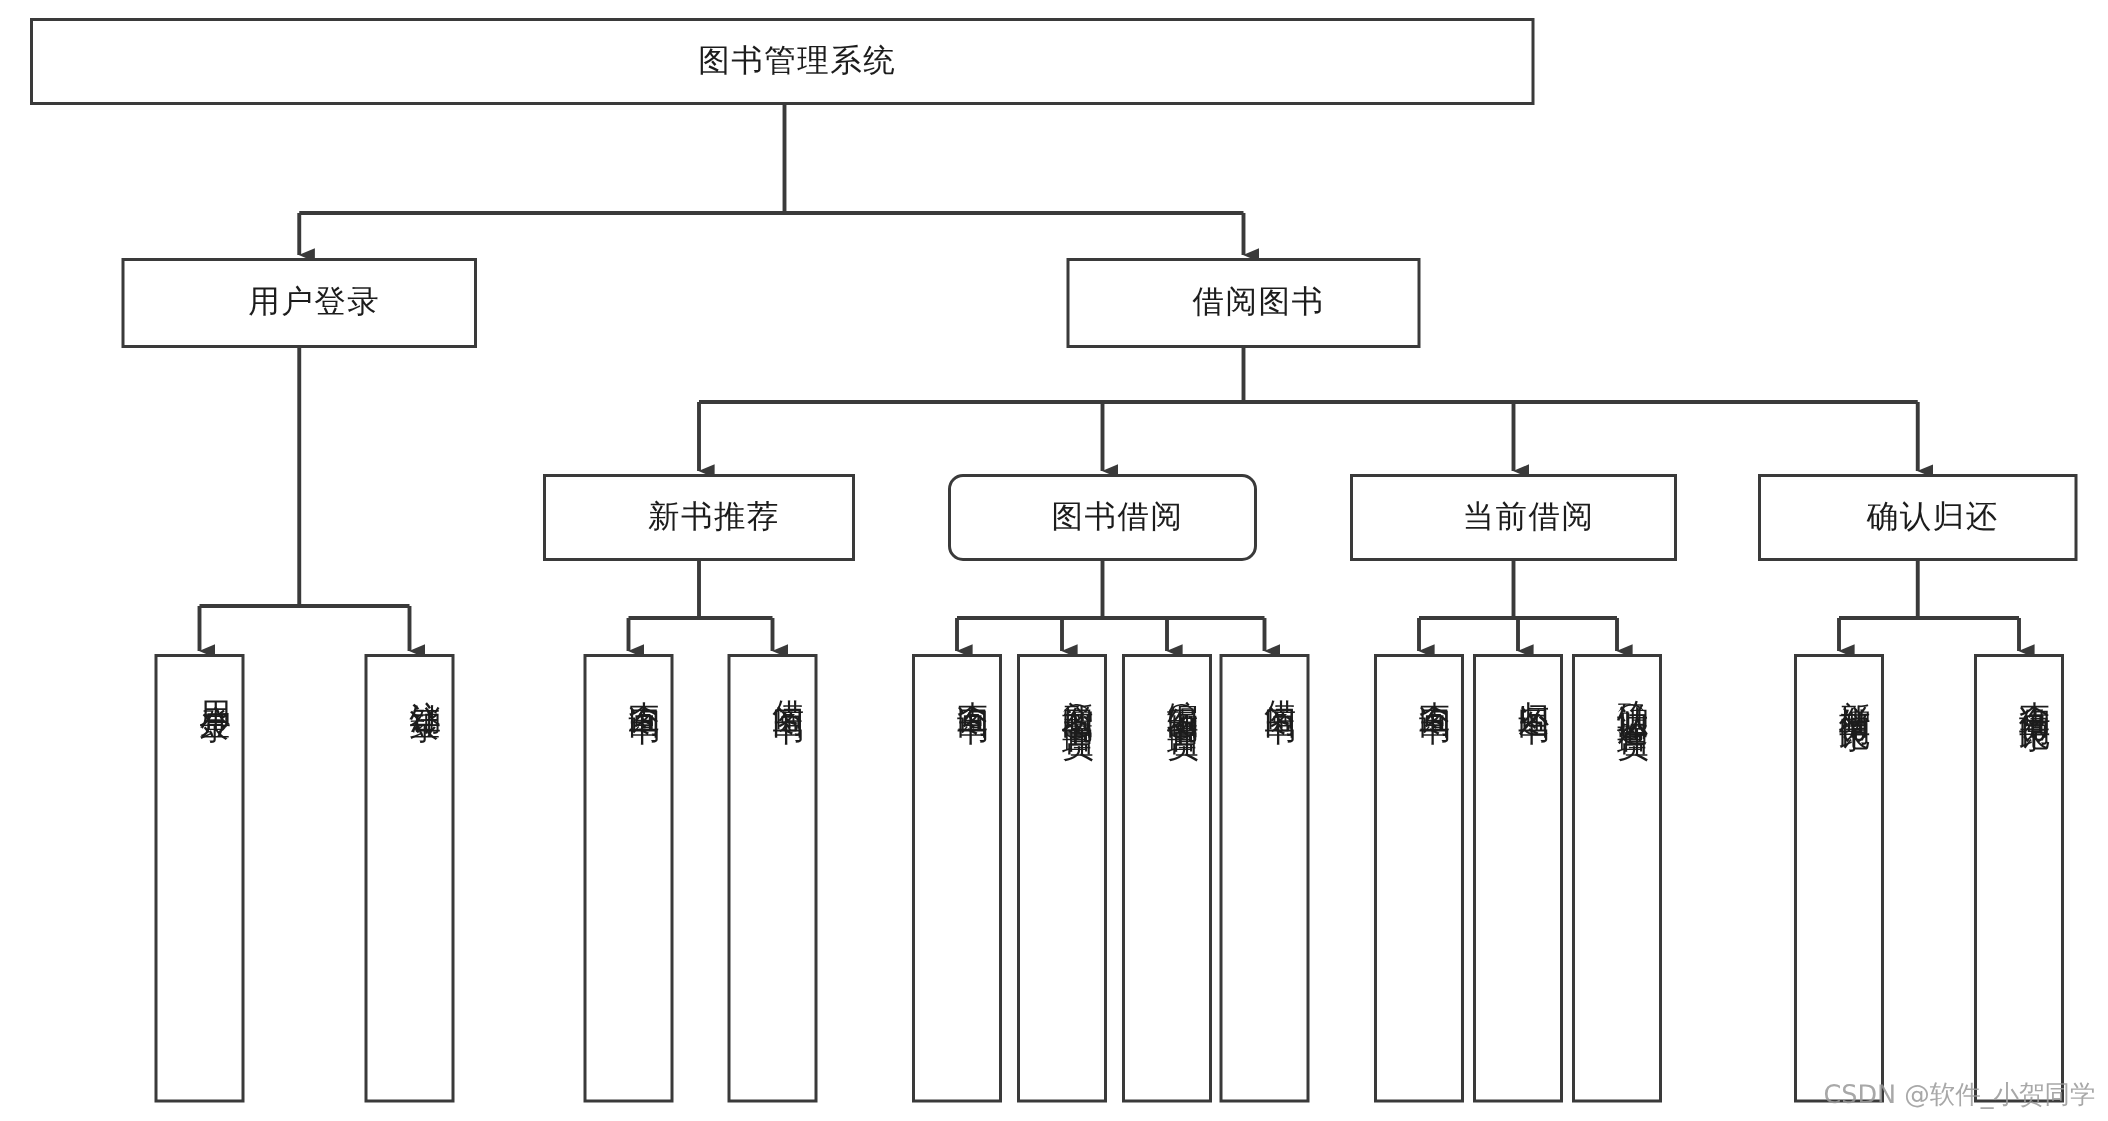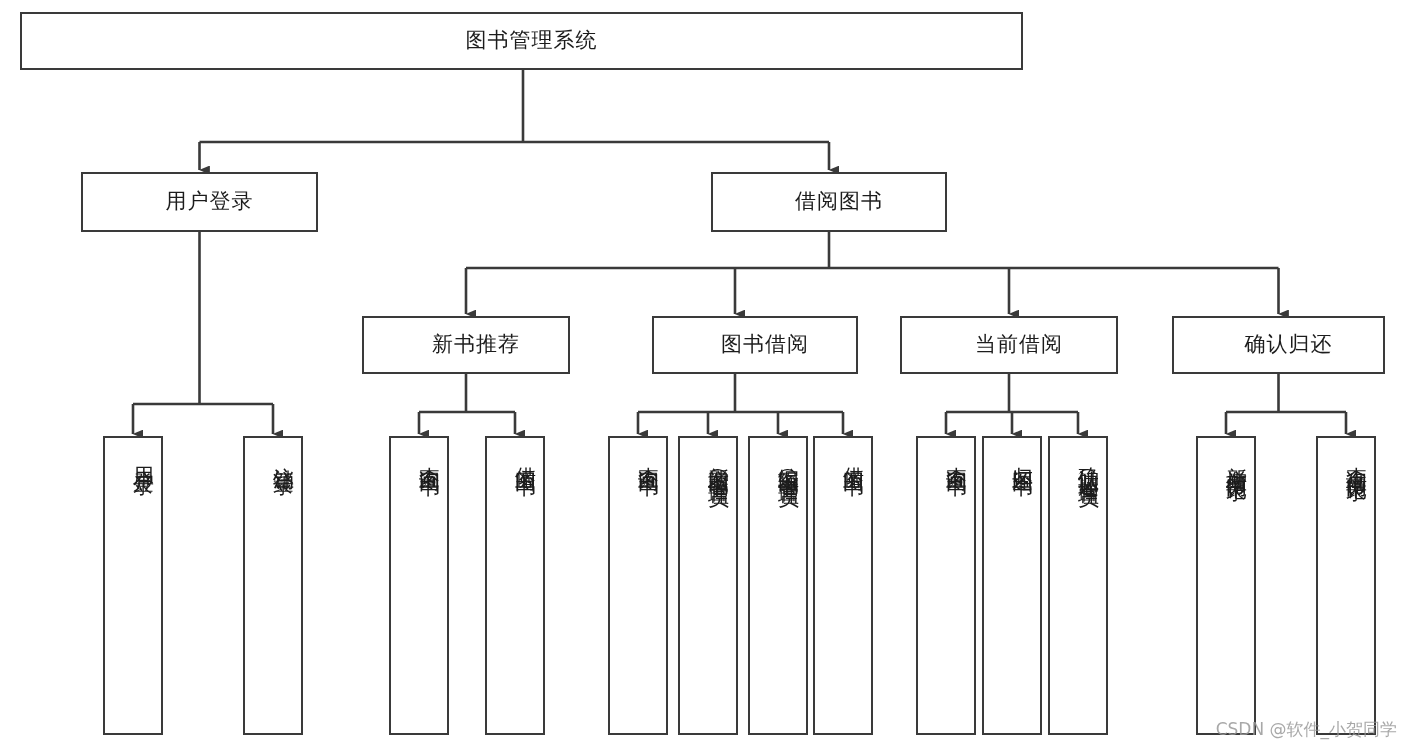--- a/index.html
+++ b/index.html
@@ -99,21 +99,21 @@
       </div>
       <div class="node-box" style="left: 81px; top: 172px; width: 237px; height: 60px;">
         <span class="node-label">用户登录</span>
       </div>
       <div class="node-box" style="left: 711px; top: 172px; width: 236px; height: 60px;">
         <span class="node-label">借阅图书</span>
       </div>
       <div class="node-box" style="left: 362px; top: 316px; width: 208px; height: 58px;">
         <span class="node-label">新书推荐</span>
       </div>
-      <div class="node-box" style="left: 652px; top: 316px; width: 206px; height: 58px;">
+      <div class="node-box" style="left: 632px; top: 316px; width: 206px; height: 58px; border-radius: 10px;">
         <span class="node-label">图书借阅</span>
       </div>
       <div class="node-box" style="left: 900px; top: 316px; width: 218px; height: 58px; font-family: Liberation Serif, serif;">
         <span class="node-label">当前借阅</span>
       </div>
       <div class="node-box" style="left: 1172px; top: 316px; width: 213px; height: 58px;">
         <span class="node-label">确认归还</span>
       </div>
       <div class="node-box vertical" style="left: 103px; top: 436px; width: 60px; height: 299px;">
         <span class="node-label">用户登录</span>

